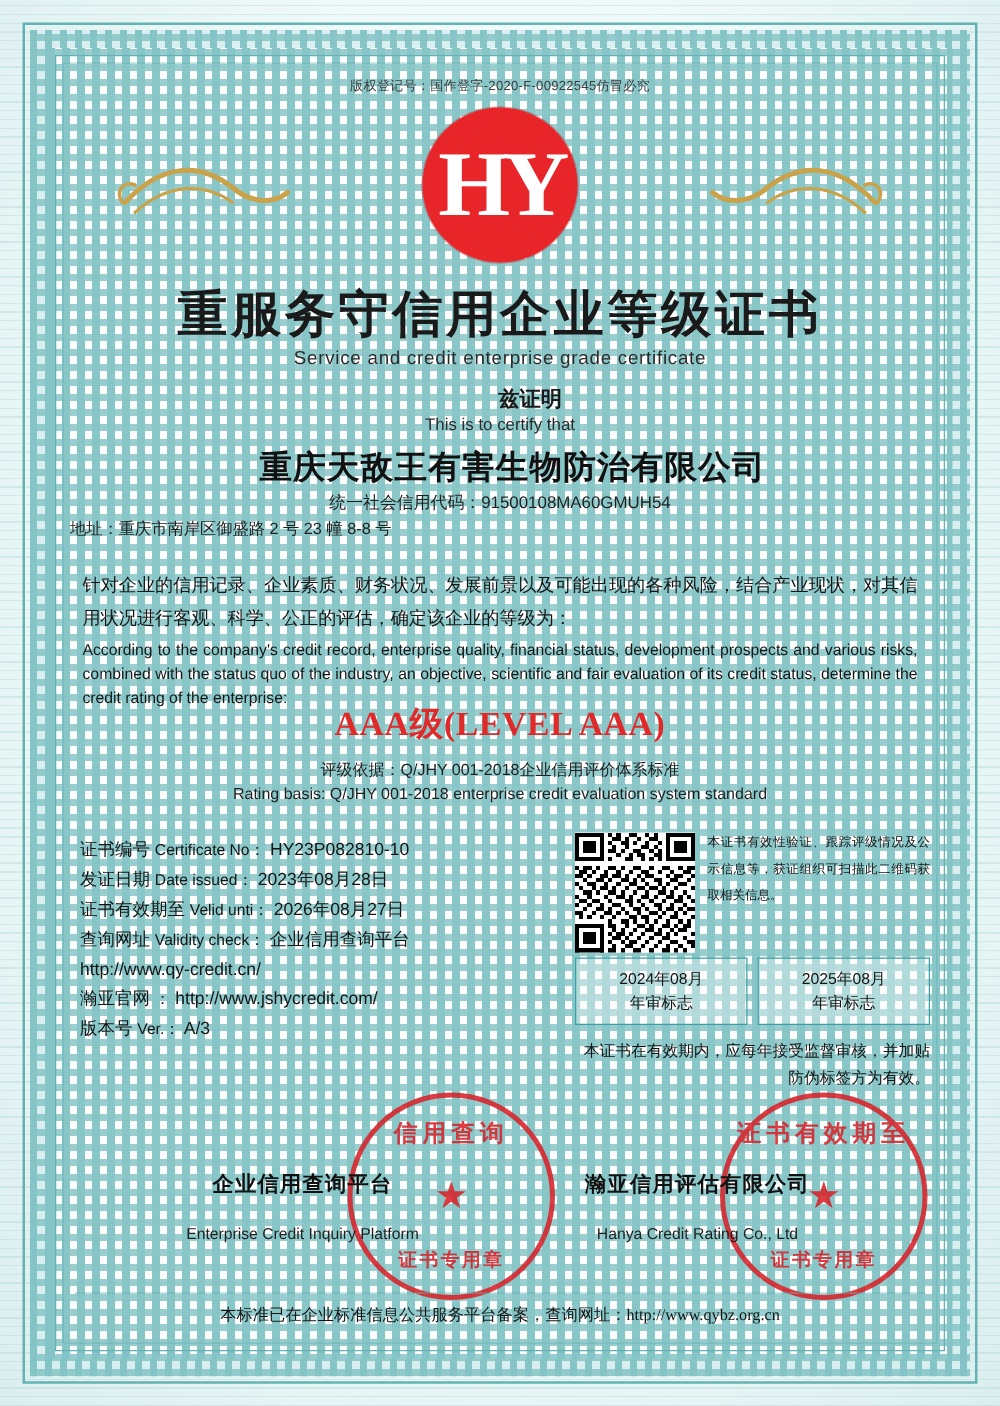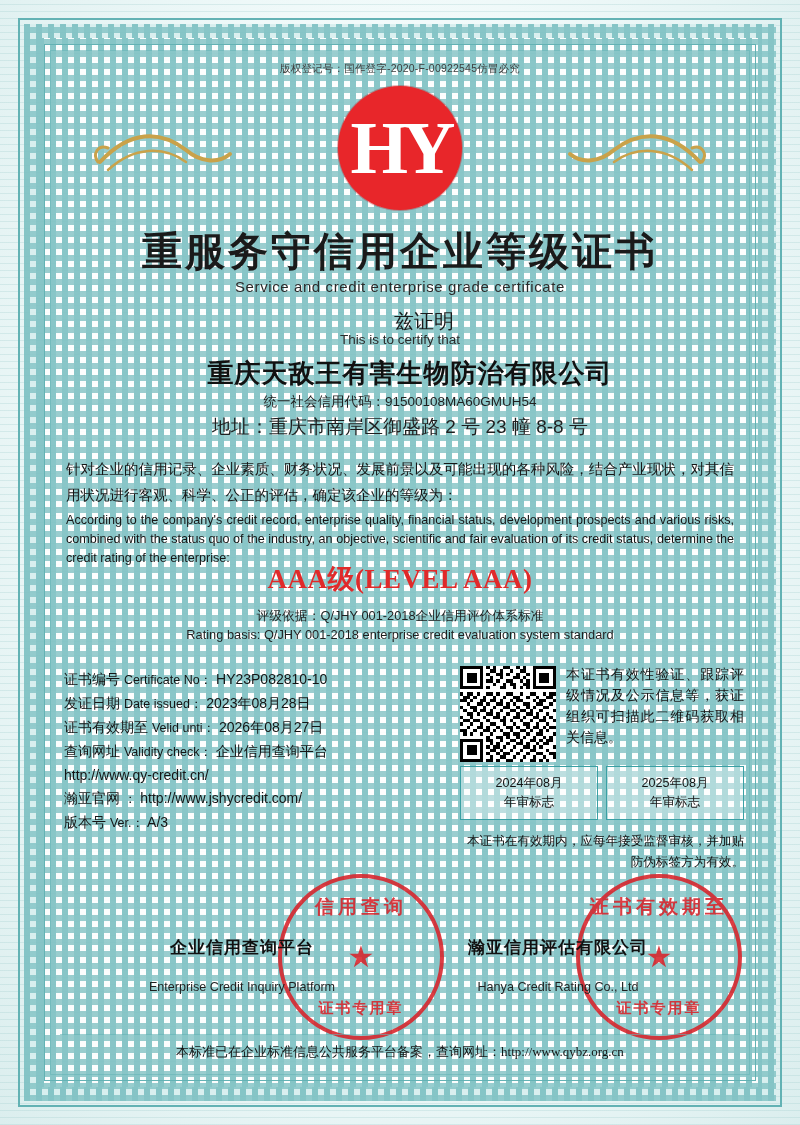--- a/index.html
+++ b/index.html
@@ -151,22 +151,22 @@
     font-size: 15px;
     color: #2b2b2b;
     letter-spacing: .6px;
   }
 
   .certify-cn {
     position: absolute;
     top: 252px;
     left: 0; right: 0;
     text-align: center;
-    font-size: 20px;
-    font-weight: normal;
+    font-size: 17px;
+    font-weight: bold;
     color: #1a1a1a;
     font-family: "Liberation Serif", serif;
     padding-left: 48px;
   }
   .certify-en {
     position: absolute;
     top: 276px;
     left: 0; right: 0;
     text-align: center;
     font-size: 13.5px;
@@ -190,22 +190,21 @@
     top: 337px;
     left: 0; right: 0;
     text-align: center;
     font-size: 13.5px;
     color: #1f1f1f;
   }
   .address {
     position: absolute;
     top: 358px;
     left: 0; right: 0;
-    text-align: center;
-    font-size: 19px;
+    font-size: 13px;
     color: #1f1f1f;
   }
 
   
   .para-cn {
     position: absolute;
     top: 400px;
     left: 10px; right: 10px;
     font-size: 14.5px;
     line-height: 26px;
@@ -276,21 +275,21 @@
     height: 96px;
     background: #ffffff;
   }
   .qr svg { display: block; }
 
   .qr-note {
     position: absolute;
     top: 608px;
     left: 510px;
     width: 178px;
-    font-size: 14px;
+    font-size: 10px;
     line-height: 21px;
     color: #141414;
     text-align: justify;
   }
 
   .stamp-boxes {
     position: absolute;
     top: 710px;
     left: 404px;
     width: 284px;

